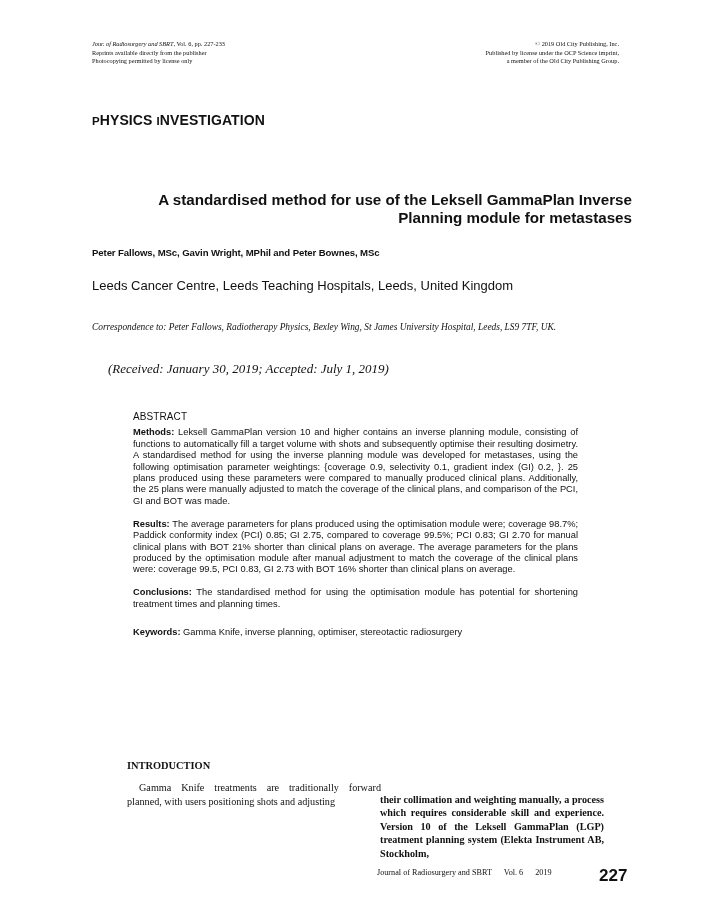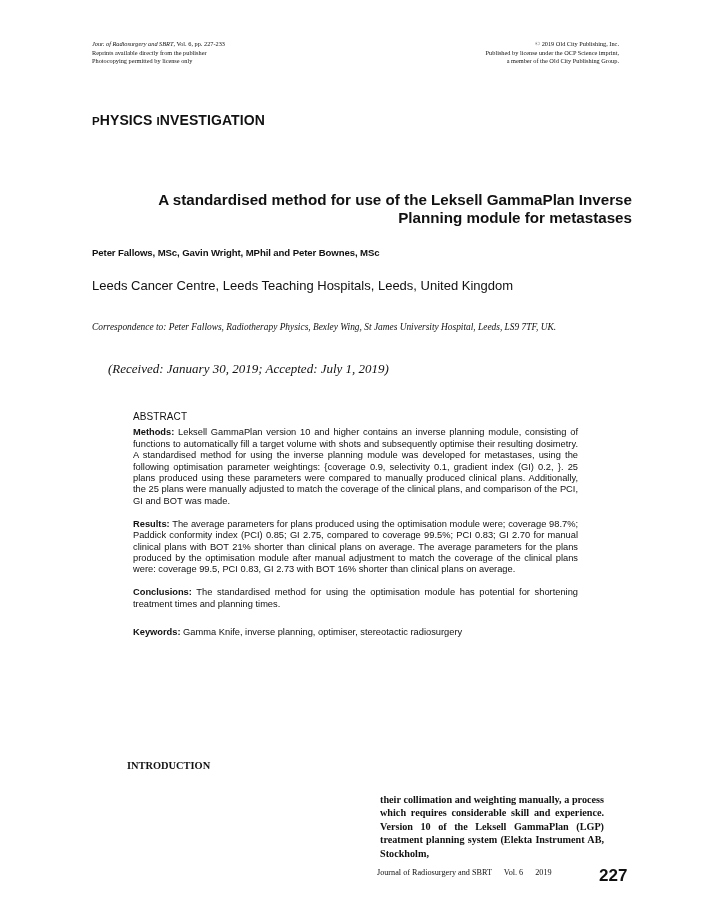--- a/index.html
+++ b/index.html
@@ -68,20 +68,21 @@
 <div class="abs abstract sans">
   <div class="heading">ABSTRACT</div>
   <p><b>Methods:</b><span> Leksell GammaPlan version 10 and higher contains an inverse planning module, consisting of functions to automatically fill a target volume with shots and subsequently optimise their resulting dosimetry. A standardised method for using the inverse planning module was developed for metastases, using the following optimisation parameter weightings: {coverage 0.9, selectivity 0.1, gradient index (GI) 0.2, }. 25 plans produced using these parameters were compared to manually produced clinical plans. Additionally, the 25 plans were manually adjusted to match the coverage of the clinical plans, and comparison of the PCI, GI and BOT was made.</span></p>
   <p><b>Results:</b><span> The average parameters for plans produced using the optimisation module were; coverage 98.7%; Paddick conformity index (PCI) 0.85; GI 2.75, compared to coverage 99.5%; PCI 0.83; GI 2.70 for manual clinical plans with BOT 21% shorter than clinical plans on average. The average parameters for the plans produced by the optimisation module after manual adjustment to match the coverage of the clinical plans were: coverage 99.5, PCI 0.83, GI 2.73 with BOT 16% shorter than clinical plans on average.</span></p>
   <p><b>Conclusions:</b><span> The standardised method for using the optimisation module has potential for shortening treatment times and planning times.</span></p>
   <p class="kw"><b>Keywords:</b><span> Gamma Knife, inverse planning, optimiser, stereotactic radiosurgery</span></p>
 </div>
 
 <div class="abs intro-left serif">
   <div class="h">INTRODUCTION</div>
+  <p>Gamma Knife treatments are traditionally forward planned, with users positioning shots and adjusting</p>
 </div>
 <div class="abs intro-right serif">
   <p>their collimation and weighting manually, a process which requires considerable skill and experience. Version 10 of the Leksell GammaPlan (LGP) treatment planning system (Elekta Instrument AB, Stockholm,</p>
 </div>
 
 <div class="abs footer serif">
   <span>Journal of Radiosurgery and SBRT</span>
   <span>Vol. 6</span>
   <span>2019</span>
 </div>

